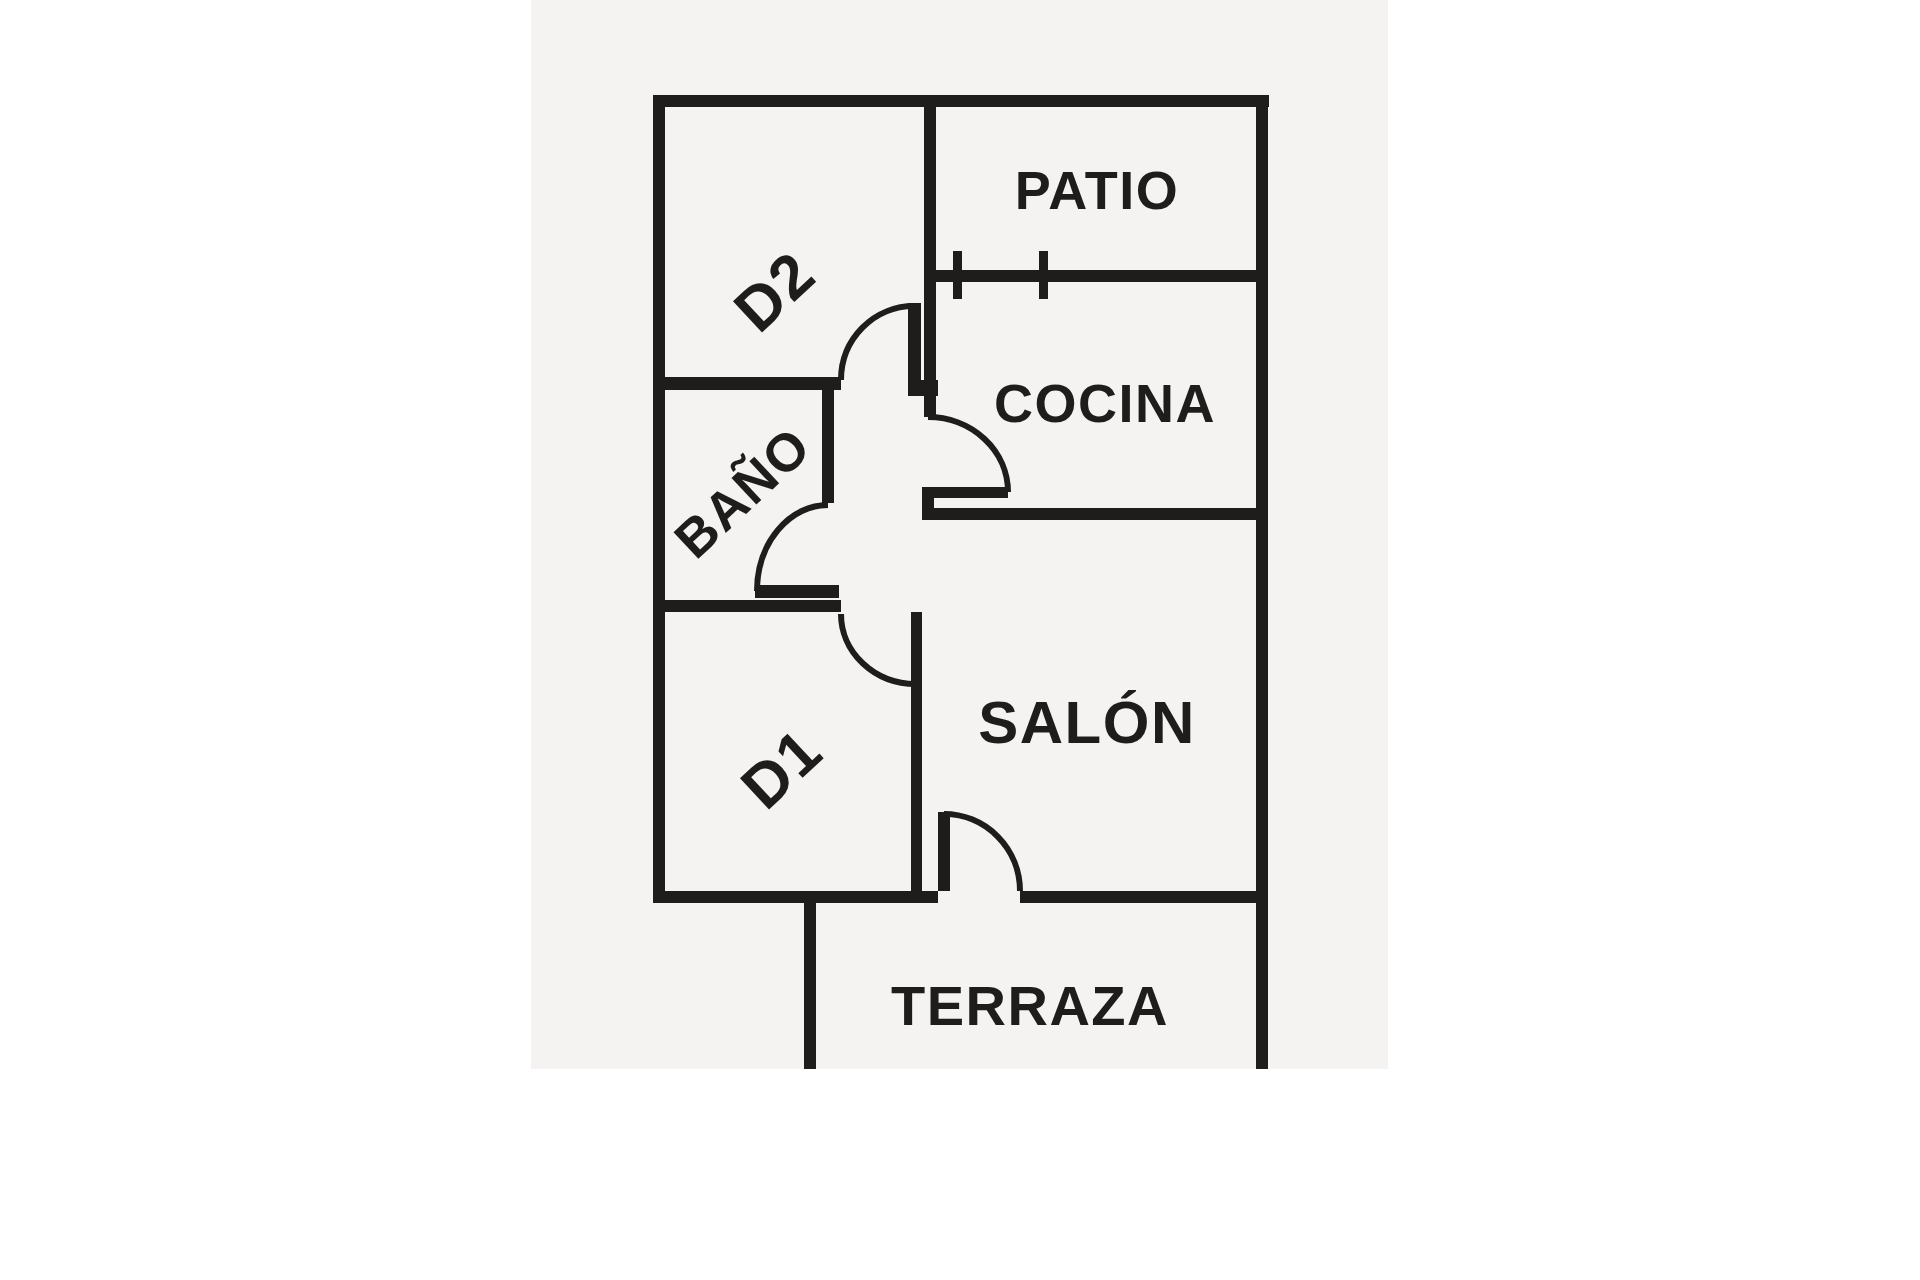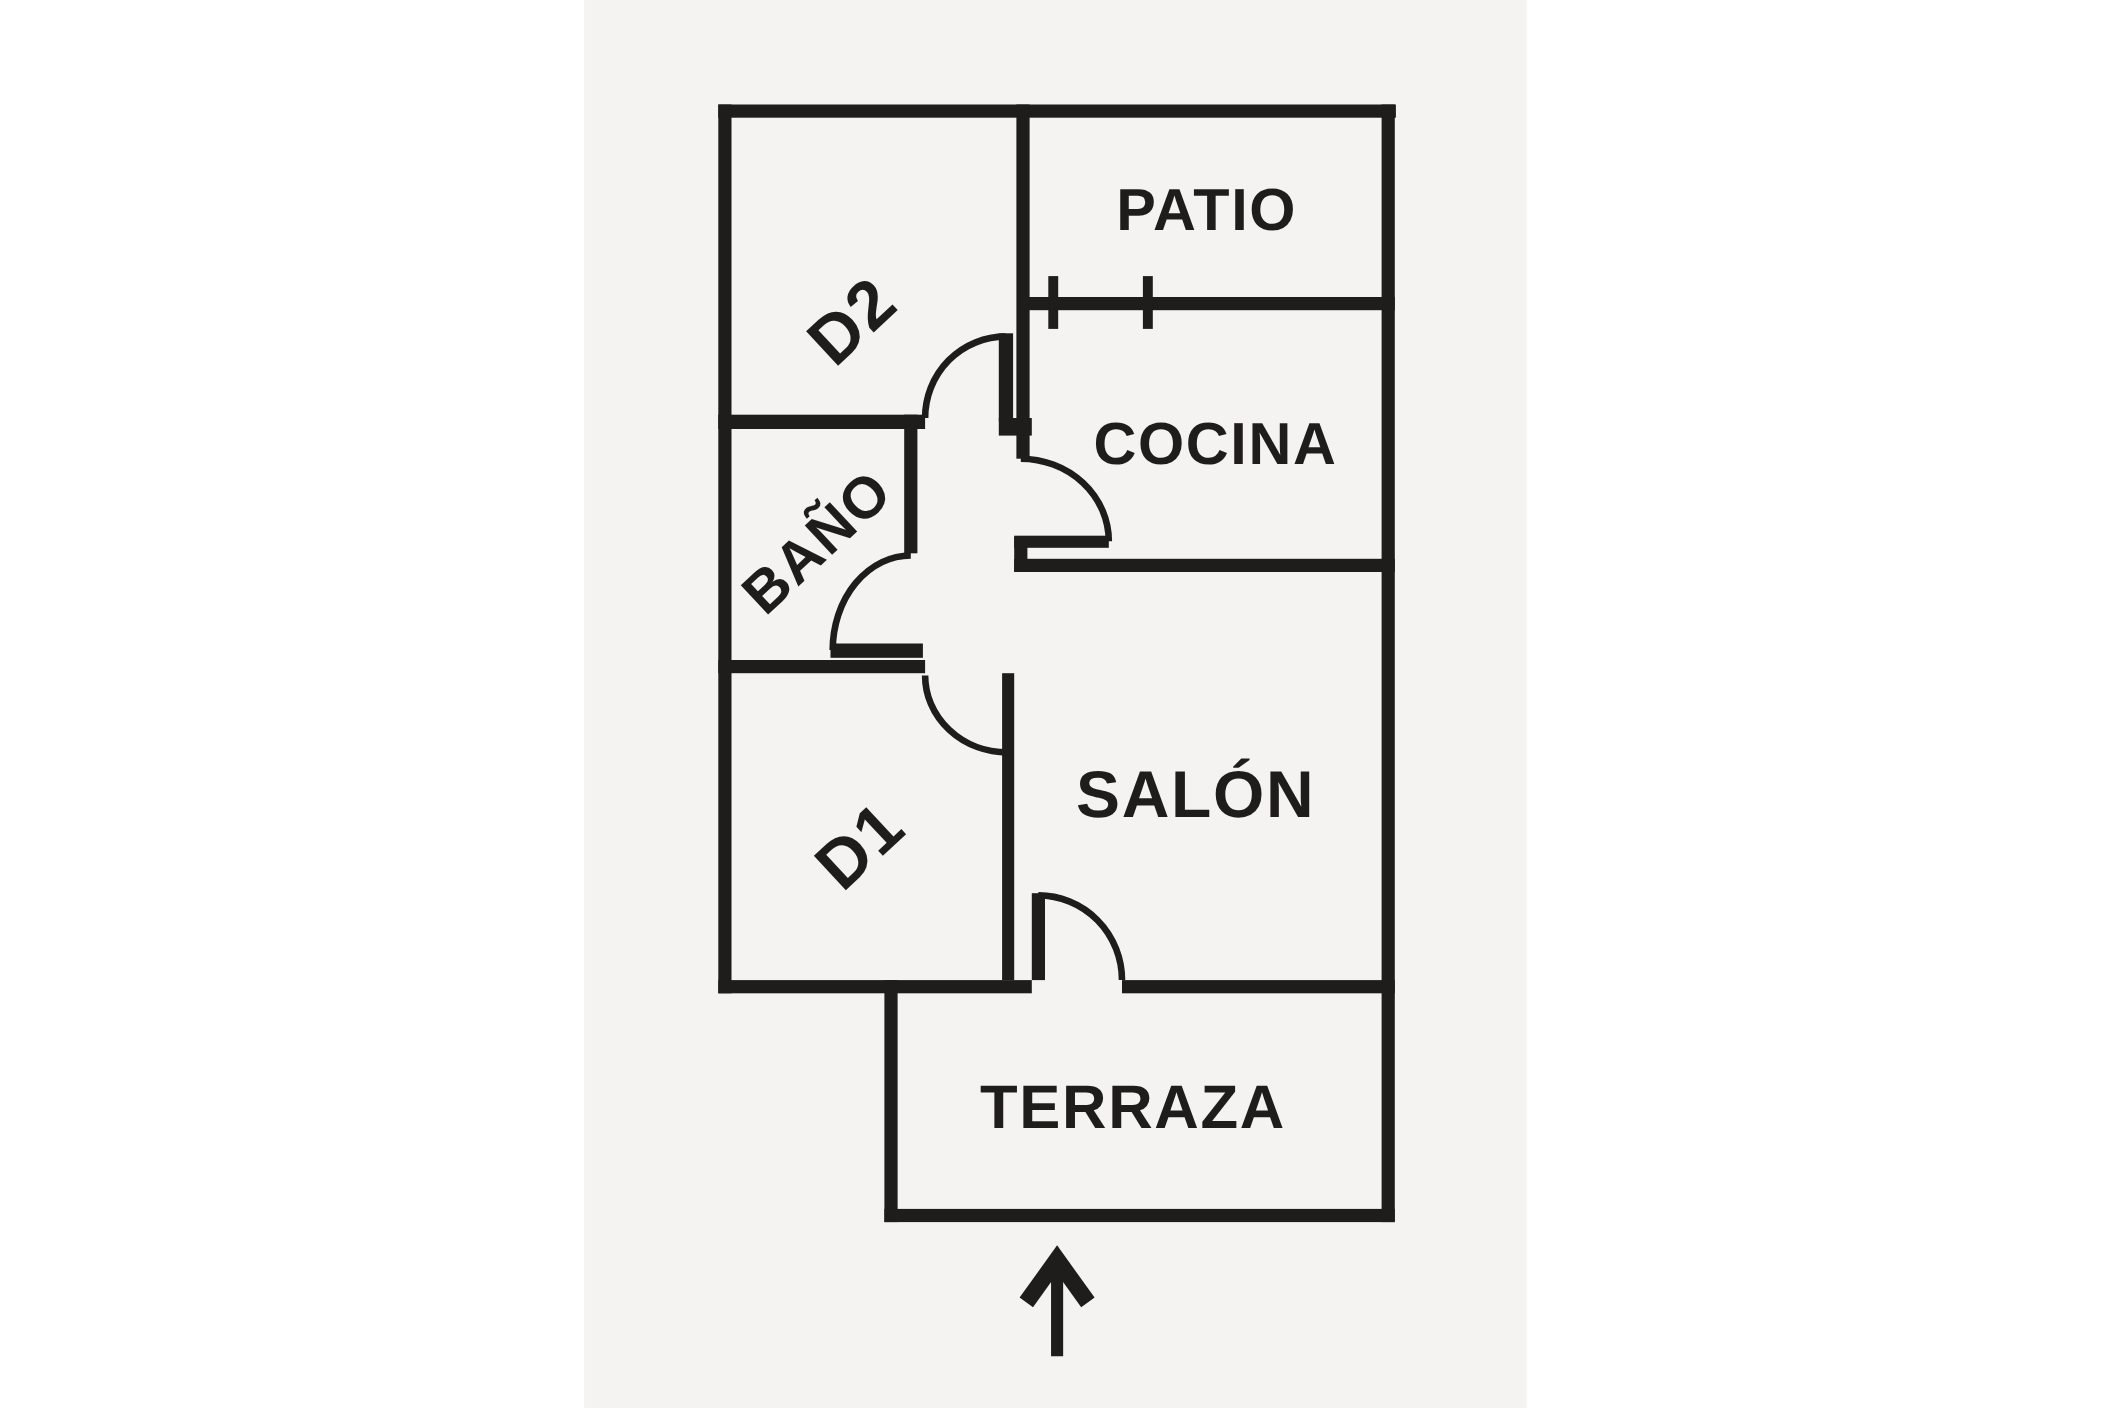--- a/index.html
+++ b/index.html
@@ -3,21 +3,21 @@
 <meta charset="utf-8">
 <style>
   html, body {
     margin: 0;
     padding: 0;
     background: #ffffff;
   }
   .stage {
     position: relative;
     width: 1920px;
-    height: 1280px;
+    height: 1069px;
     overflow: hidden;
     font-family: "Liberation Sans", sans-serif;
   }
   svg.plan {
     position: absolute;
     inset: 0;
     width: 1920px;
     height: 1280px;
     display: block;
   }

